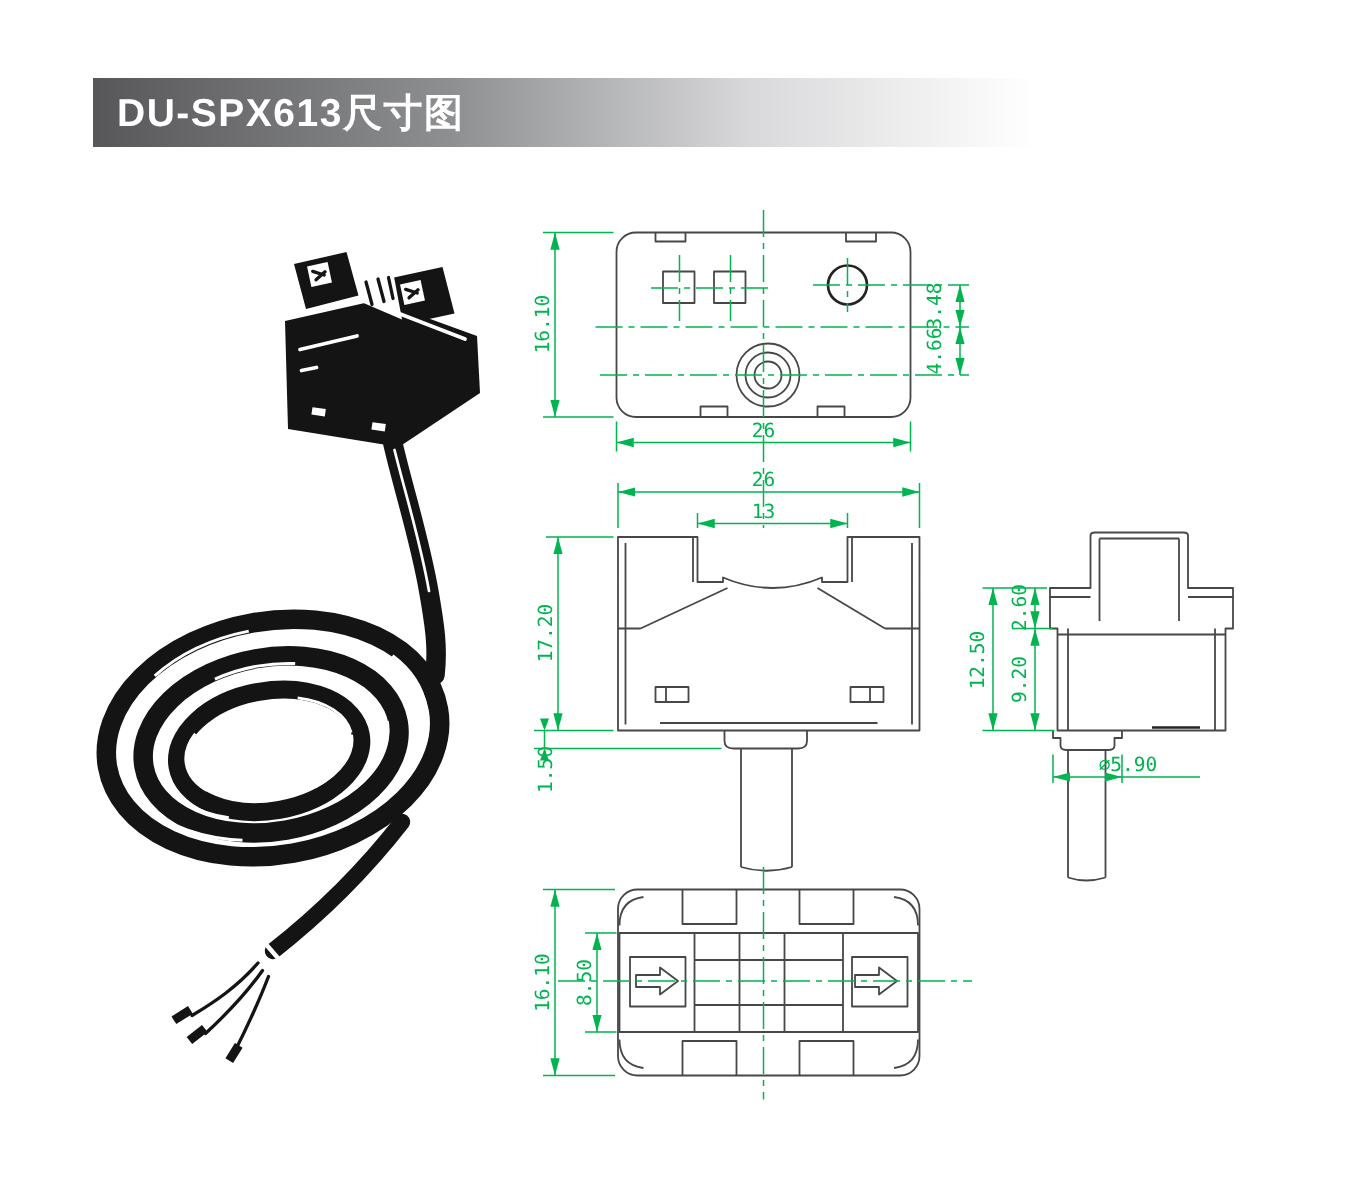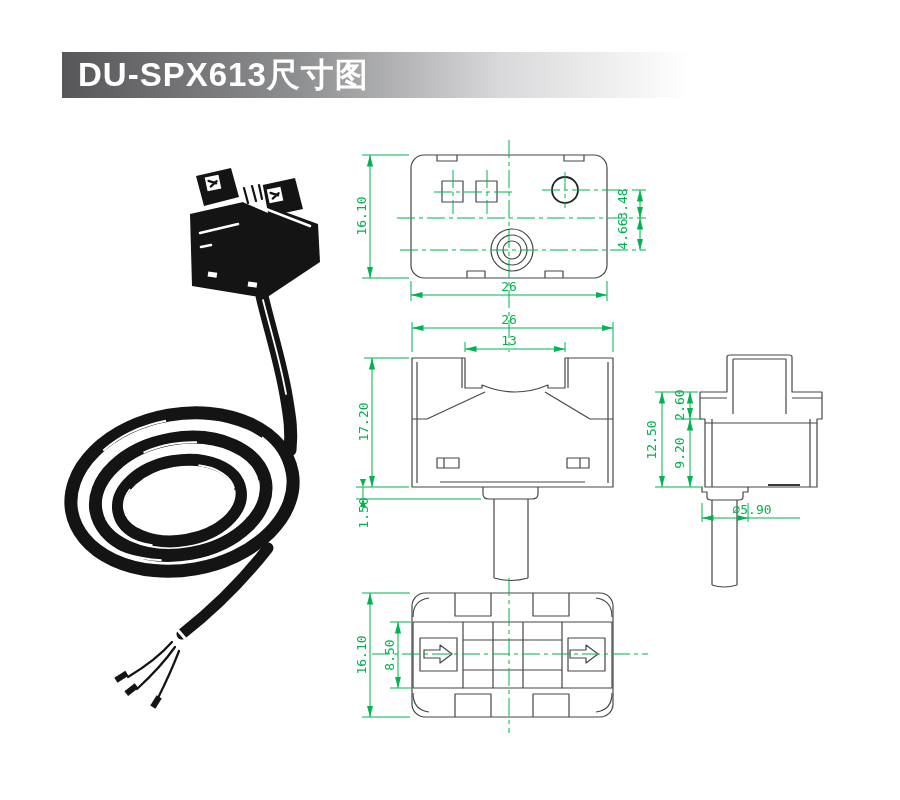--- a/index.html
+++ b/index.html
@@ -2,21 +2,21 @@
 <html><head>
 <meta charset="utf-8">
 <style>
   html,body{margin:0;padding:0;background:#ffffff;}
   body{width:900px;height:800px;position:relative;overflow:hidden;font-family:"Liberation Sans",sans-serif;}
   .banner{
     position:absolute;left:62px;top:52px;width:628px;height:46px;
     background:linear-gradient(90deg,#57575a 0%,#8e8f91 38%,#d9d9db 70%,#ffffff 100%);
     display:flex;align-items:center;padding-left:16px;box-sizing:border-box;
   }
-  .banner span{color:#ffffff;font-size:33px;font-weight:bold;letter-spacing:1px;}
+  .banner span{color:#ffffff;font-size:26px;font-weight:bold;letter-spacing:1px;}
   svg.draw{position:absolute;left:0;top:0;}
   .ol{fill:none;stroke:#474747;stroke-width:1.2;stroke-linejoin:round;}
   .ol2{fill:none;stroke:#232323;stroke-width:1.8;}
   .dim{stroke:#00b450;stroke-width:1;fill:none;}
   .cl{stroke:#00b450;stroke-width:1;fill:none;stroke-dasharray:18 4 4 4;}
   .dt{fill:#00b450;font-family:"DejaVu Sans Mono",monospace;font-size:13px;text-anchor:middle;}
   .blk{fill:#141414;stroke:none;}
   .cab{fill:none;stroke:#141414;stroke-linecap:round;}
   .wire{fill:none;stroke:#141414;stroke-width:2.2;stroke-linecap:round;}
   .hl{fill:none;stroke:#ffffff;stroke-linecap:round;}

